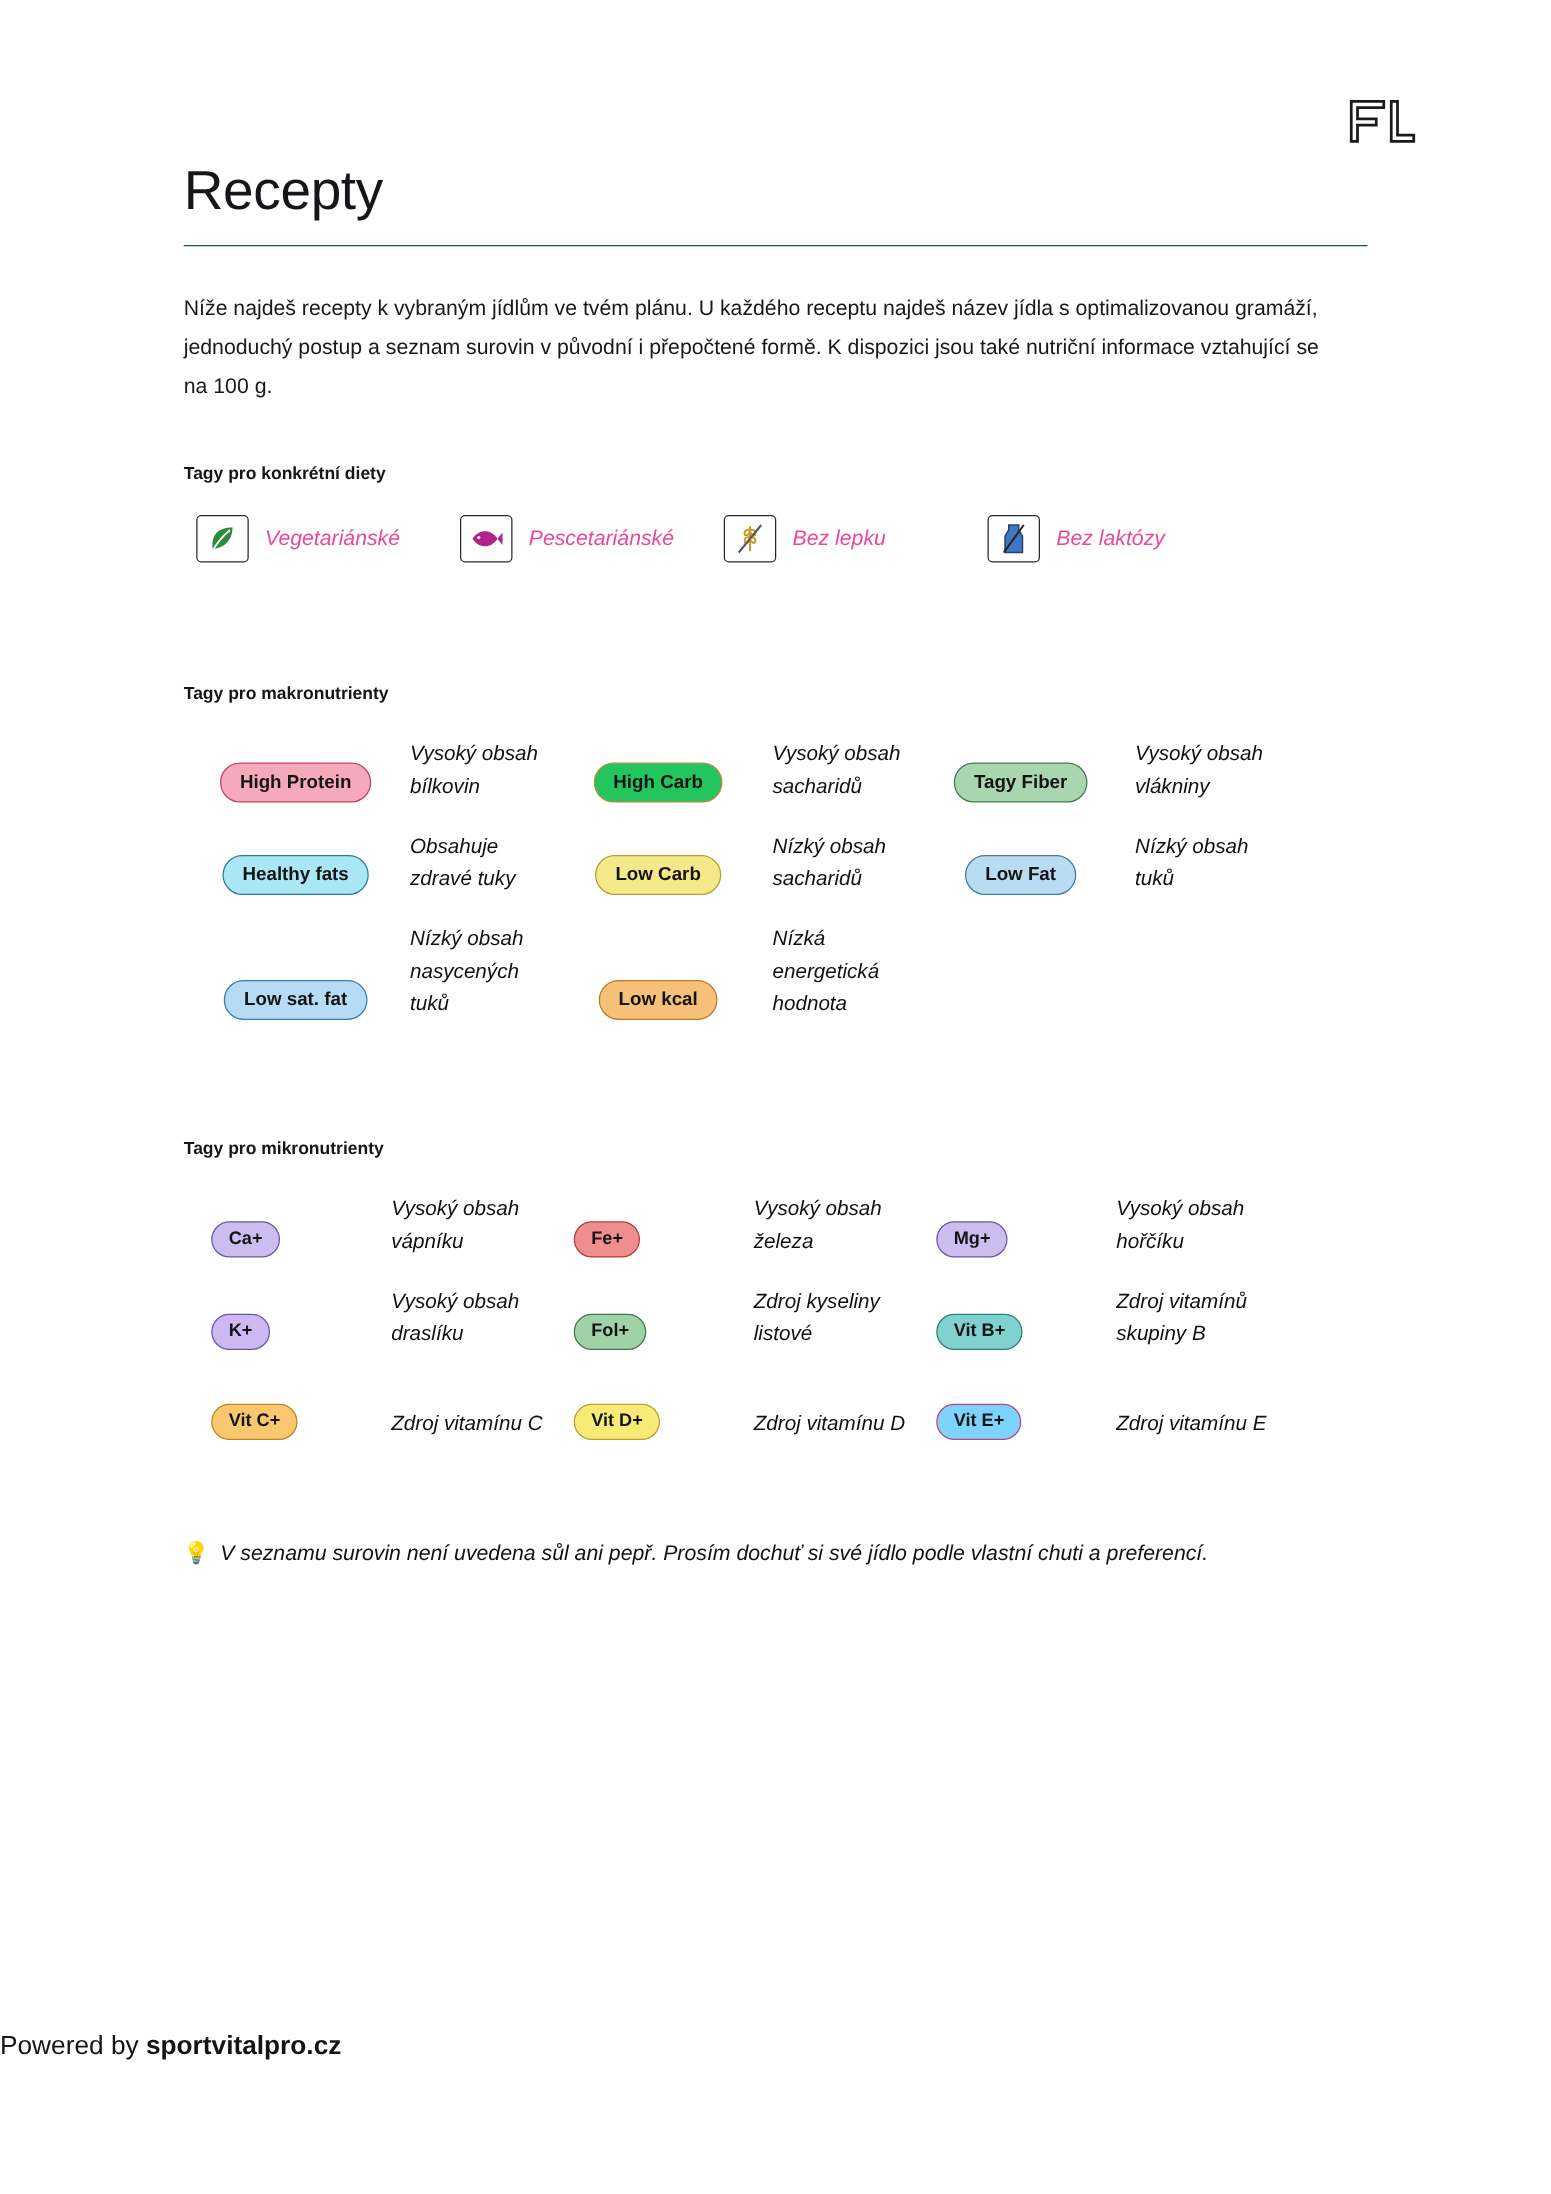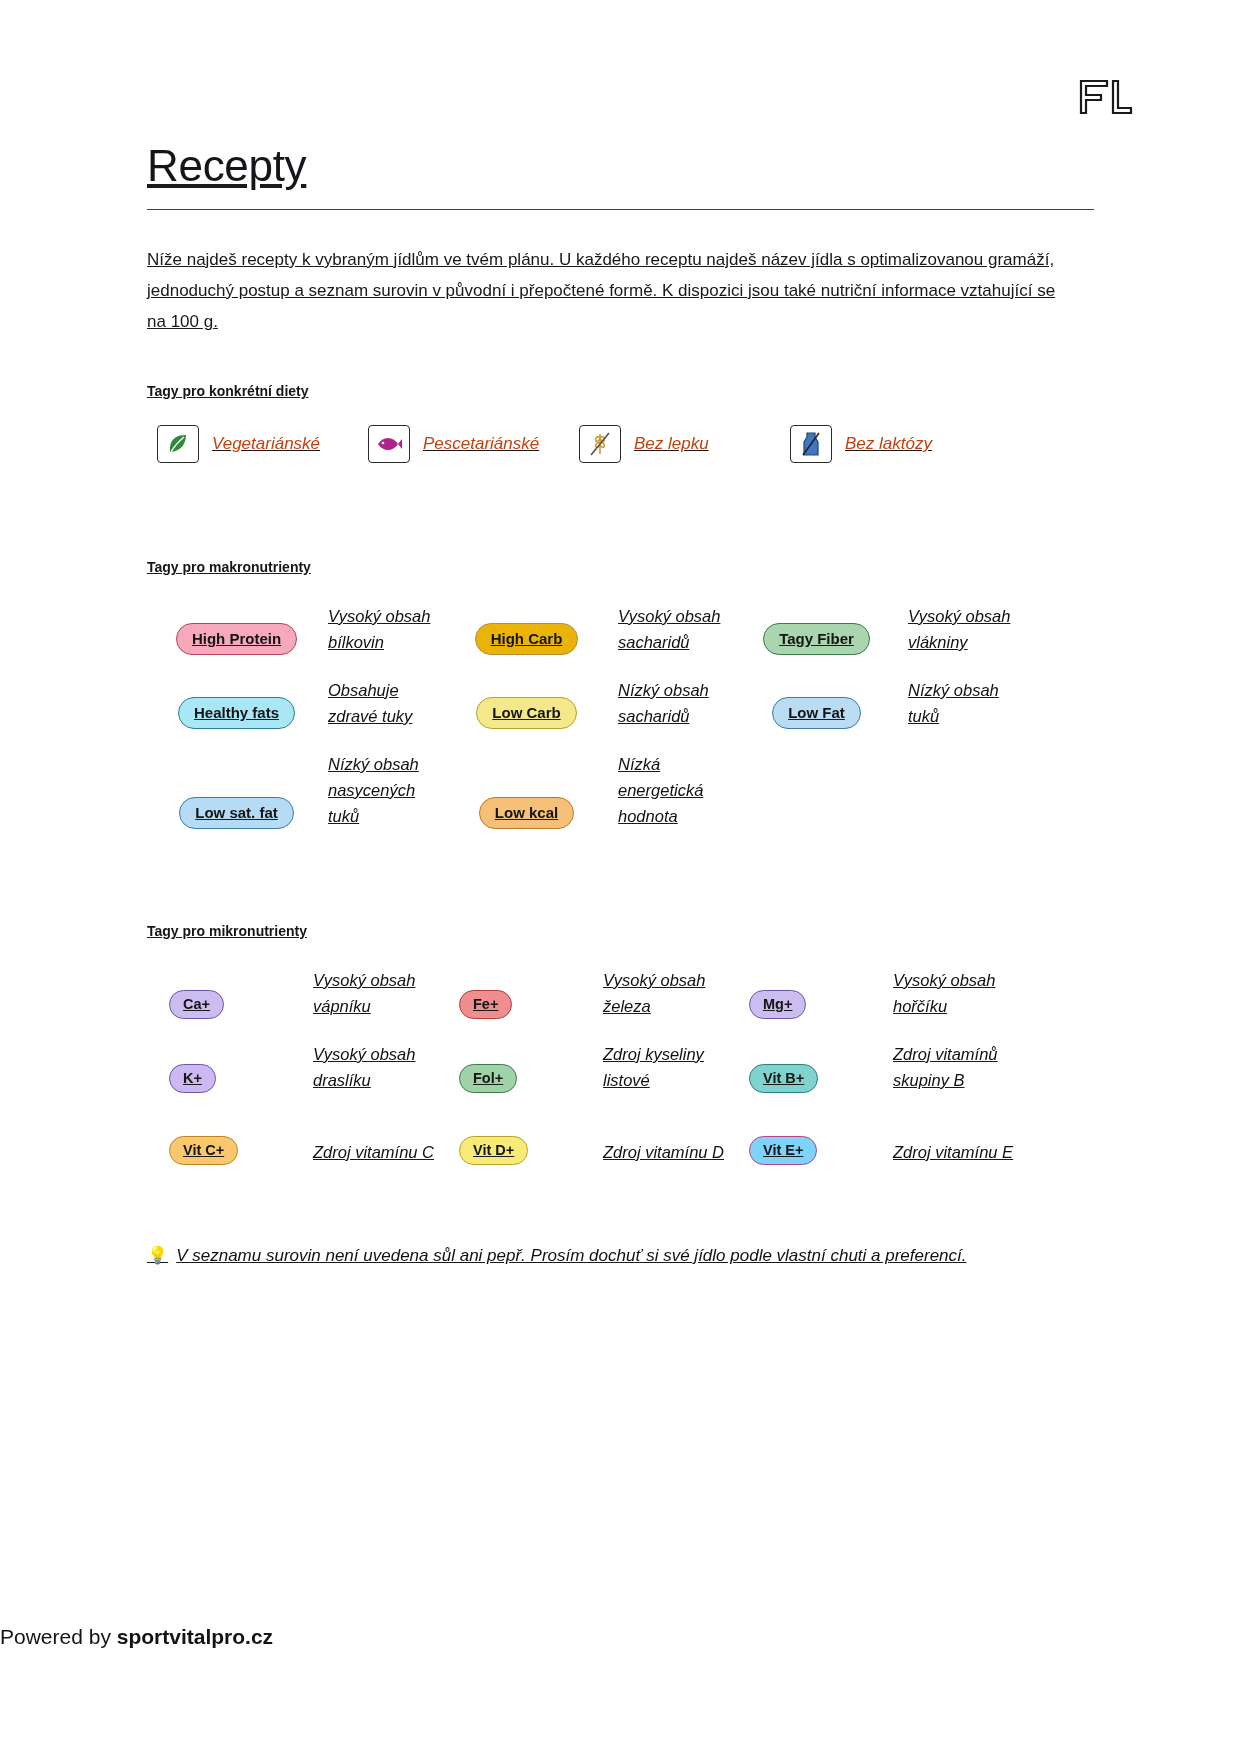--- a/index.html
+++ b/index.html
@@ -29,23 +29,22 @@
     right: 108px;
     width: 56px;
     height: 38px;
   }
   .logo svg { display: block; }
 
   
   .content {
     position: absolute;
     left: 147px;
-    top: 141px;
+    top: 128px;
     width: 947px;
-    text-decoration: underline;
   }
 
   h1.title {
     font-size: 44px;
     font-weight: 400;
     letter-spacing: -0.3px;
     margin: 0 0 18px 0;
     color: #14161a;
   }
   .title-rule {
@@ -90,21 +89,21 @@
     background: #fff;
     display: flex;
     align-items: center;
     justify-content: center;
     box-sizing: border-box;
     flex: none;
   }
   .diet-label {
     font-size: 17px;
     font-style: italic;
-    color: #c2410c;
+    color: #ec4899;
     white-space: nowrap;
     text-align: right;
   }
 
   
   .tag-grid {
     display: grid;
     grid-template-columns: 290px 290px 290px;
     row-gap: 20px;
     column-gap: 0;
@@ -254,21 +253,21 @@
 
       <div class="tag-cell">
         <span class="pill-wrap">
             <span class="pill" style="background:#f6a9bb;border-color:#b8445f">High Protein</span>
           </span>
         <span class="tag-desc">Vysoký obsah bílkovin</span>
       </div>
 
       <div class="tag-cell">
         <span class="pill-wrap">
-            <span class="pill" style="background:#eab308;border-color:#b98c3a">High Carb</span>
+            <span class="pill" style="background:#22c55e;border-color:#b98c3a">High Carb</span>
           </span>
         <span class="tag-desc">Vysoký obsah sacharidů</span>
       </div>
 
       <div class="tag-cell">
         <span class="pill-wrap">
             <span class="pill" style="background:#a9d6ae;border-color:#3f7a4a">Tagy Fiber</span>
           </span>
         <span class="tag-desc">Vysoký obsah vlákniny</span>
       </div>

